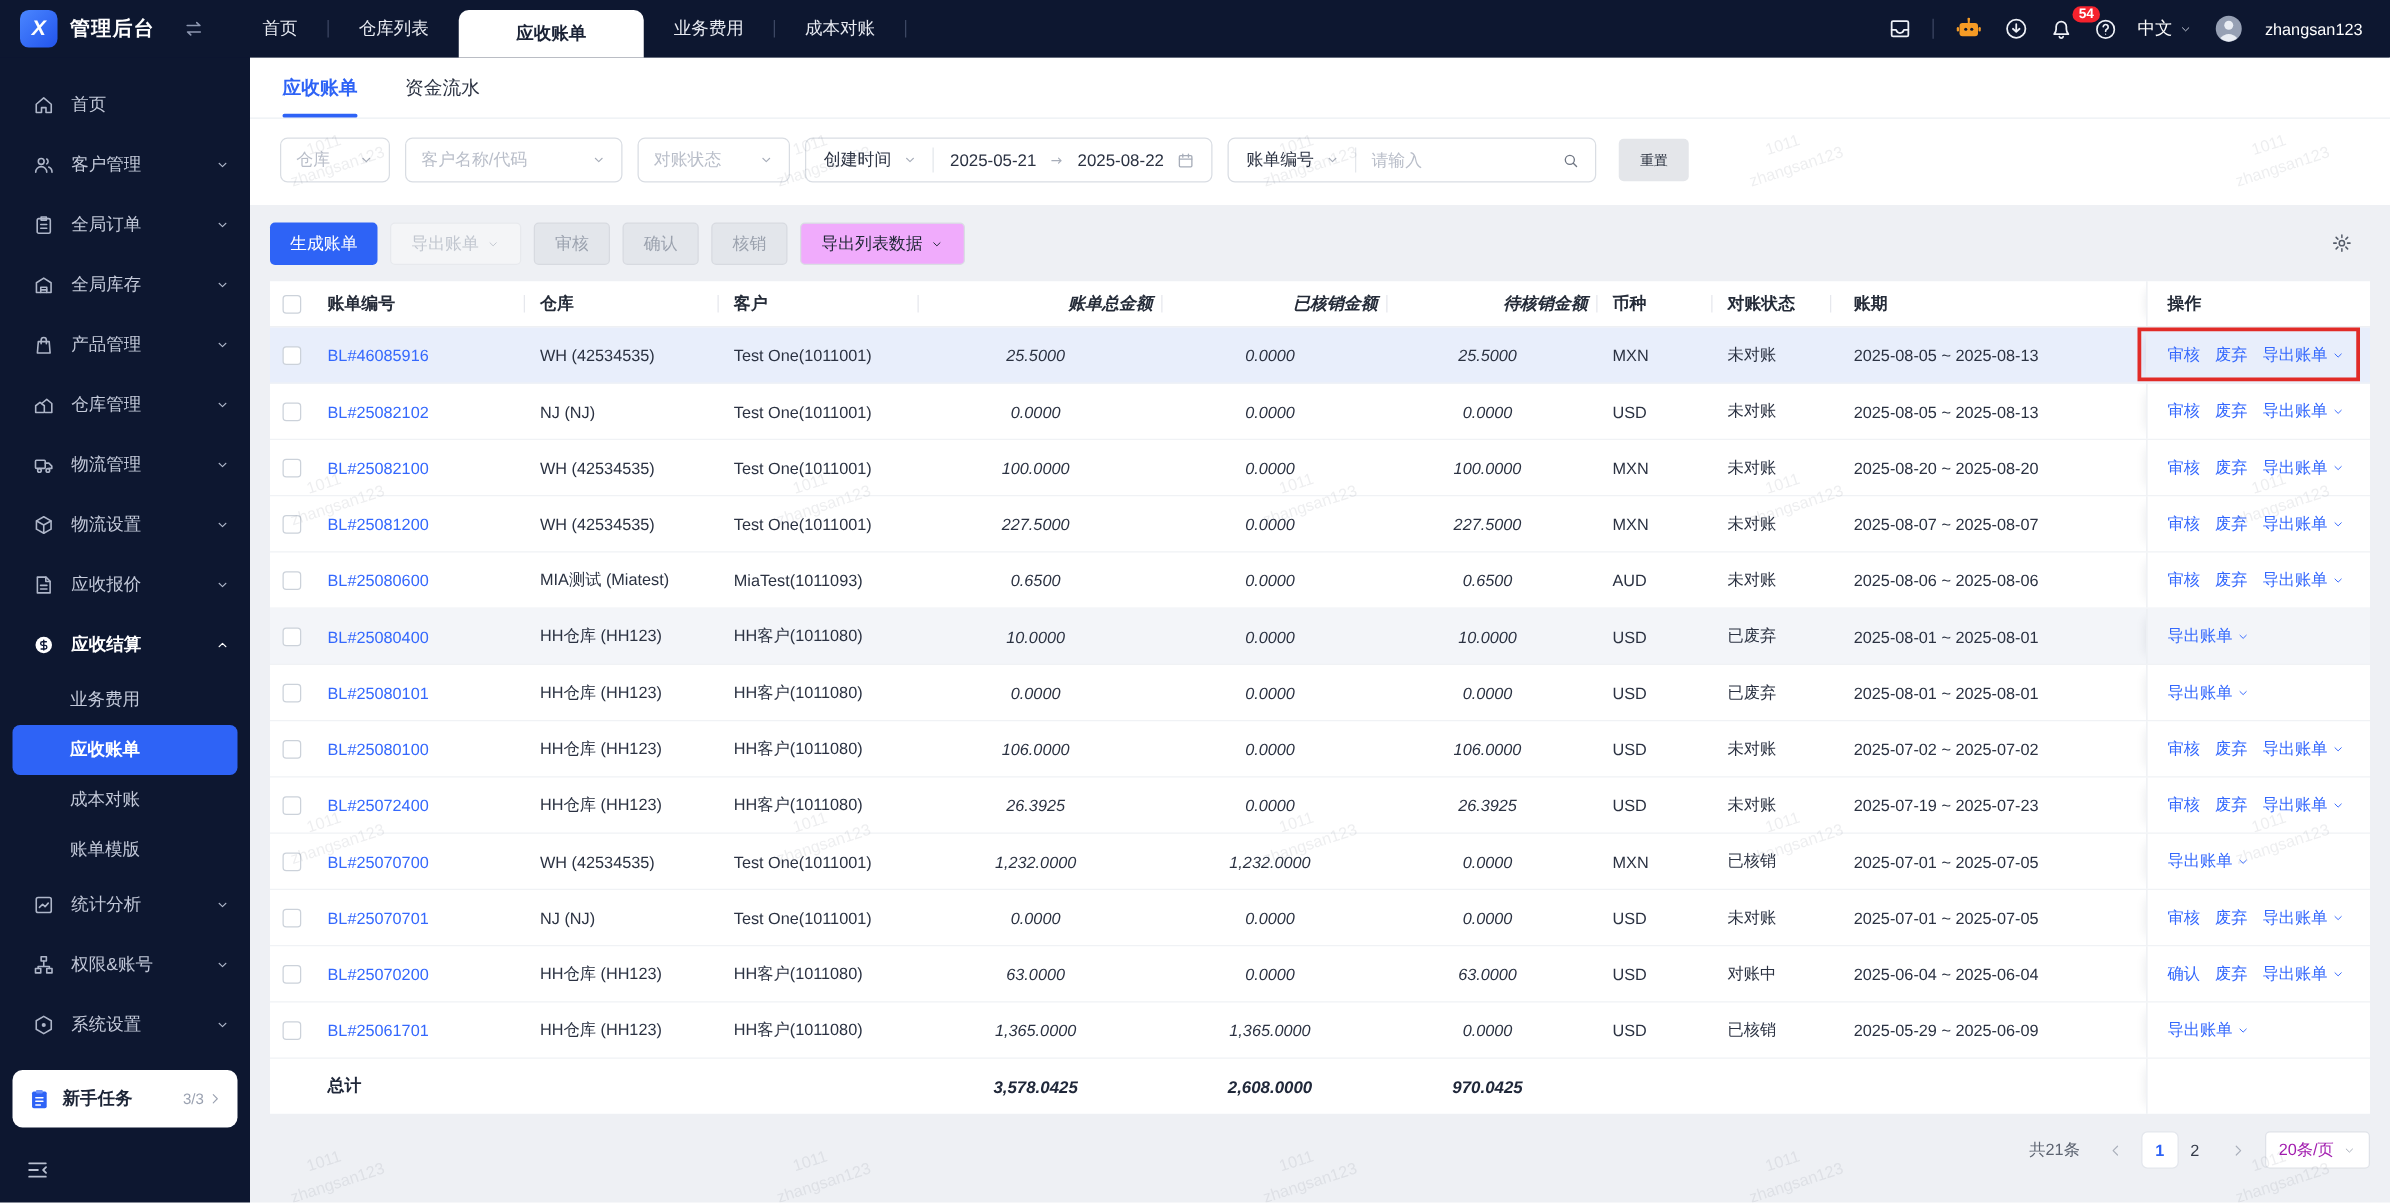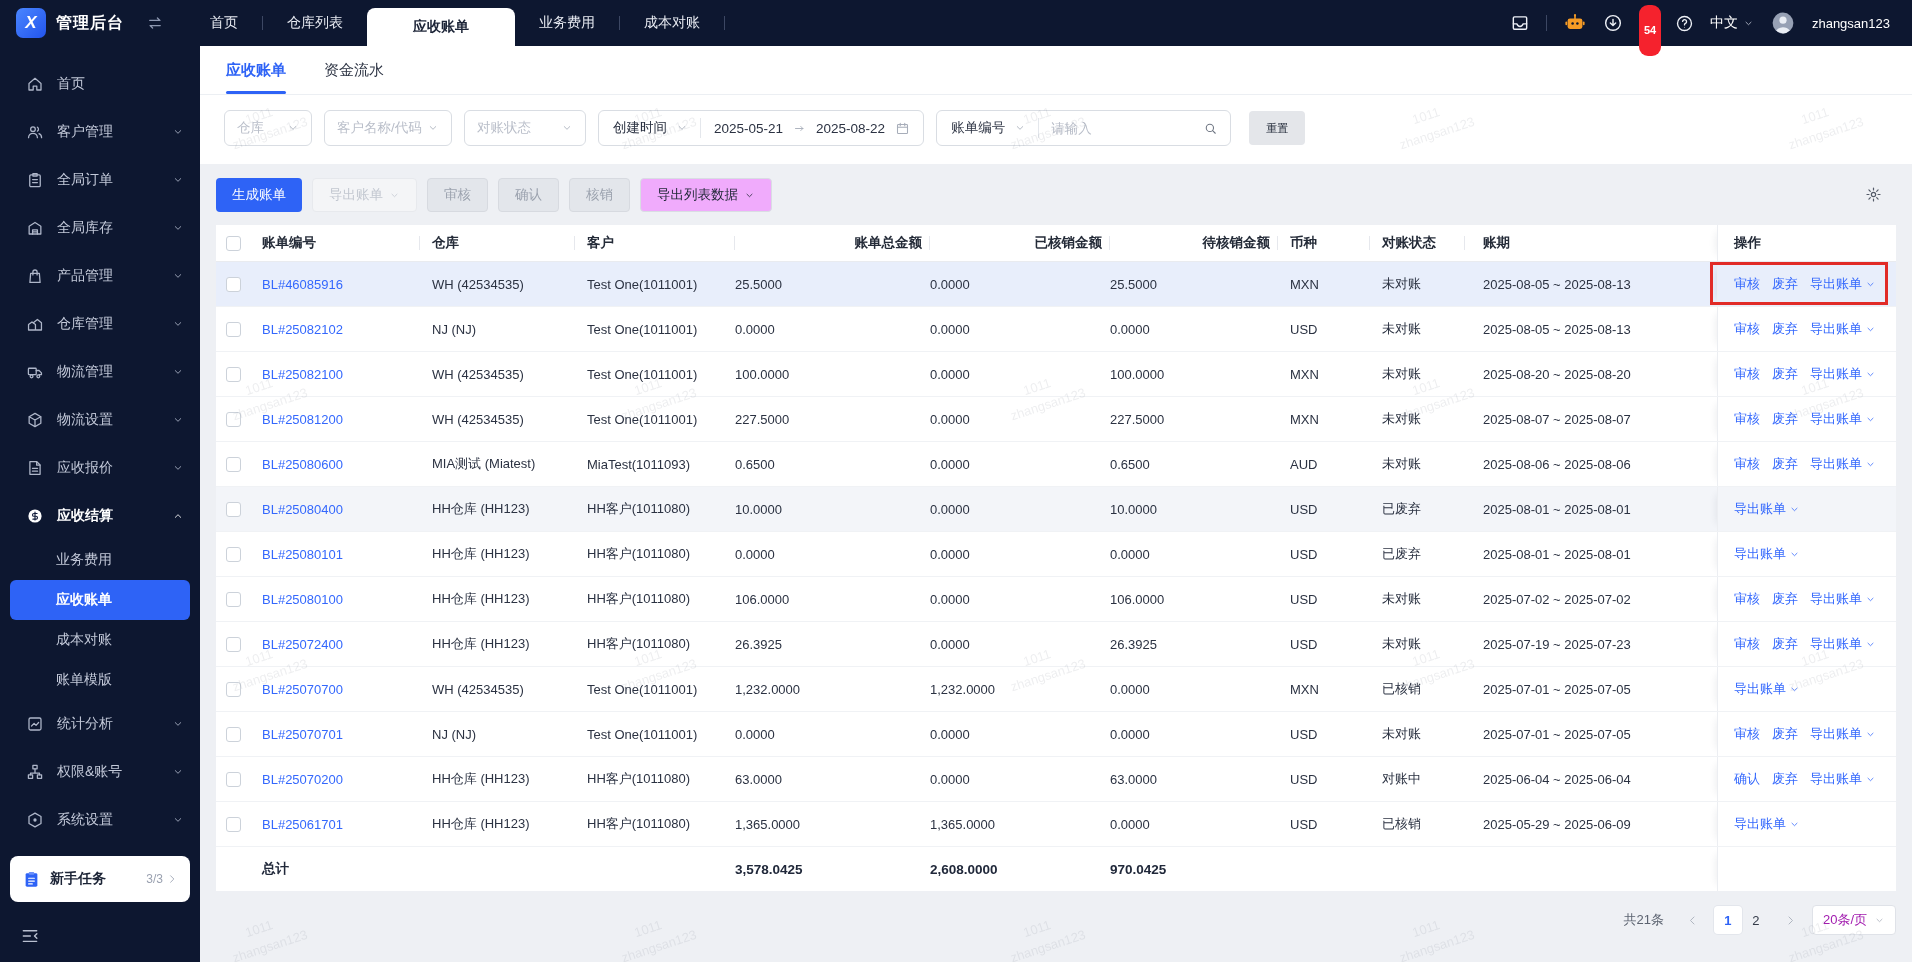--- a/index.html
+++ b/index.html
@@ -14,21 +14,21 @@
   .brand-name{margin-left:10px;font-size:16px;font-weight:bold;letter-spacing:1px;white-space:nowrap;}
   .collapse{color:#8d97b0;margin-left:22px;display:flex;cursor:pointer;}
   .tmenu{display:flex;align-items:center;height:100%;margin-left:22px;}
   .tmenu-item{padding:0 24px;font-size:14px;color:#e8ebf2;height:100%;display:flex;align-items:center;cursor:pointer;white-space:nowrap;}
   .tmenu-item.active{background:#fff;color:#1b2336;font-weight:bold;height:38px;align-self:flex-end;border-radius:8px 8px 0 0;padding:0 46px;}
   .tmenu-div{width:1px;height:14px;background:#3c4763;}
   .tright{margin-left:auto;display:flex;align-items:center;gap:16px;padding-right:22px;}
   .tic{color:#eef1f7;display:flex;cursor:pointer;}
   .tdiv{width:1px;height:16px;background:#3c4763;}
   .bell-wrap{position:relative;display:flex;cursor:pointer;}
-  .badge{position:absolute;top:-8px;left:0;background:#f5222d;color:#fff;font-size:11px;line-height:1;padding:20px 5px;border-radius:9px;font-weight:bold;}
+  .badge{position:absolute;top:-8px;left:19px;background:#f5222d;color:#fff;font-size:11px;line-height:1;padding:1px 5px;border-radius:9px;font-weight:bold;}
   .lang{display:flex;align-items:center;gap:5px;font-size:14px;cursor:pointer;}
   .lang .ic{color:#c7cddb}
   .uname{font-size:13px;cursor:pointer;}
 
   
   .sidebar{position:fixed;left:0;top:46px;bottom:0;width:200px;background:#0d1730;z-index:20;}
   .sb-nav{padding-top:14px;}
   .sb-item{height:48px;display:flex;align-items:center;padding:0 16px 0 26px;color:#c3c9d9;cursor:pointer;font-size:14px;}
   .sb-item .ic{color:#aeb6c9;flex:none;}
   .sb-label{margin-left:13px;white-space:nowrap;}
@@ -47,21 +47,21 @@
   
   .content{position:fixed;left:200px;top:46px;right:0;bottom:0;background:#eef0f4;overflow:hidden;}
   .filter-card{background:#fff;height:118px;}
   .tabs{display:flex;align-items:center;height:49px;padding-left:26px;border-bottom:1px solid #eceff3;gap:38px;}
   .tab{font-size:15px;color:#2b3242;height:100%;display:flex;align-items:center;position:relative;cursor:pointer;}
   .tab.active{color:#2e63f6;font-weight:bold;}
   .tab.active::after{content:"";position:absolute;left:0;right:0;bottom:0;height:3px;background:#2e63f6;border-radius:2px;}
   .filters{display:flex;align-items:center;padding:15px 0 0 24px;gap:12px;}
   .fbox,.fgroup{height:36px;border:1px solid #d9dde3;border-radius:6px;background:#fff;display:flex;align-items:center;}
   .fbox{padding:0 12px;justify-content:space-between;cursor:pointer;}
-  .f-warehouse{width:88px}.f-customer{width:128px}.f-status{width:122px}
+  .f-warehouse{width:88px}.f-customer{width:174px}.f-status{width:122px}
   .ph{color:#b9bec9;font-size:13.5px;white-space:nowrap;}
   .fchev{color:#a7adb9;display:flex;}
   .fsel{padding:0 12px 0 14px;display:flex;align-items:center;gap:9px;height:100%;cursor:pointer;}
   .fsel .val{font-size:13.5px;color:#2b3242;white-space:nowrap;}
   .fdiv{width:1px;height:20px;background:#e4e7ec;}
   .dates{display:flex;align-items:center;gap:10px;padding:0 13px;font-size:13.5px;color:#2b3242;cursor:pointer;}
   .dates .aic{color:#a7adb9;display:flex;}
   .finput{border:none;outline:none;height:100%;padding:0 0 0 12px;font-size:13.5px;width:160px;color:#2b3242;background:transparent;font-family:inherit;}
   .finput::placeholder{color:#b9bec9;}
   .fsearch{color:#6f7683;padding:0 12px 0 4px;display:flex;cursor:pointer;}
@@ -84,21 +84,21 @@
   .th{padding-left:12px;position:relative;display:flex;align-items:center;height:100%;white-space:nowrap;}
   .th:not(:first-child):not(:last-child):not(:nth-last-child(2))::after{content:"";position:absolute;right:0;top:11px;bottom:11px;width:1px;background:#e6e8ed;}
   .th.c-num{justify-content:flex-end;padding-right:8px;padding-left:0;}
   .th.c-period{padding-left:18px;}
   .tbody .tr{height:45px;border-bottom:1px solid #f0f2f5;font-size:13px;color:#2b3242;}
   .tr.bg-blue{background:#e8eefb;}
   .tr.bg-gray{background:#f3f5f9;}
   .td{padding-left:12px;white-space:nowrap;overflow:hidden;}
   .c-cb{display:flex;justify-content:center;padding-left:0;overflow:visible;}
   .cb{width:15px;height:15px;border:1px solid #ccd2da;border-radius:3px;background:#fff;display:inline-block;cursor:pointer;}
-  .c-num{text-align:left;padding-right:8px;padding-left:0;}
+  .c-num{text-align:center;padding-right:8px;padding-left:0;font-style:italic;}
   .c-period{padding-left:18px;}
   .link{color:#3468fd;cursor:pointer;}
   .c-op{height:100%;display:flex;align-items:center;gap:12px;padding-left:16px;border-left:1px solid #eceef2;position:relative;overflow:visible;box-shadow:-8px 0 8px -8px rgba(31,41,61,.10);}
   .c-oph{border-left:1px solid #eceef2;padding-left:16px;box-shadow:-8px 0 8px -8px rgba(31,41,61,.10);}
   .op-link{color:#3468fd;cursor:pointer;display:inline-flex;align-items:center;gap:3px;white-space:nowrap;}
   .op-chev{color:#3468fd;display:flex;}
   .red-box{position:absolute;top:0;bottom:1px;left:-8px;right:8px;border:3px solid #e12b27;pointer-events:none;}
   .total-row{height:44px;font-size:13.5px;color:#20283a;}
   .total-row .b{font-weight:bold;}
   .total-row .c-op{box-shadow:-8px 0 8px -8px rgba(31,41,61,.10);}

